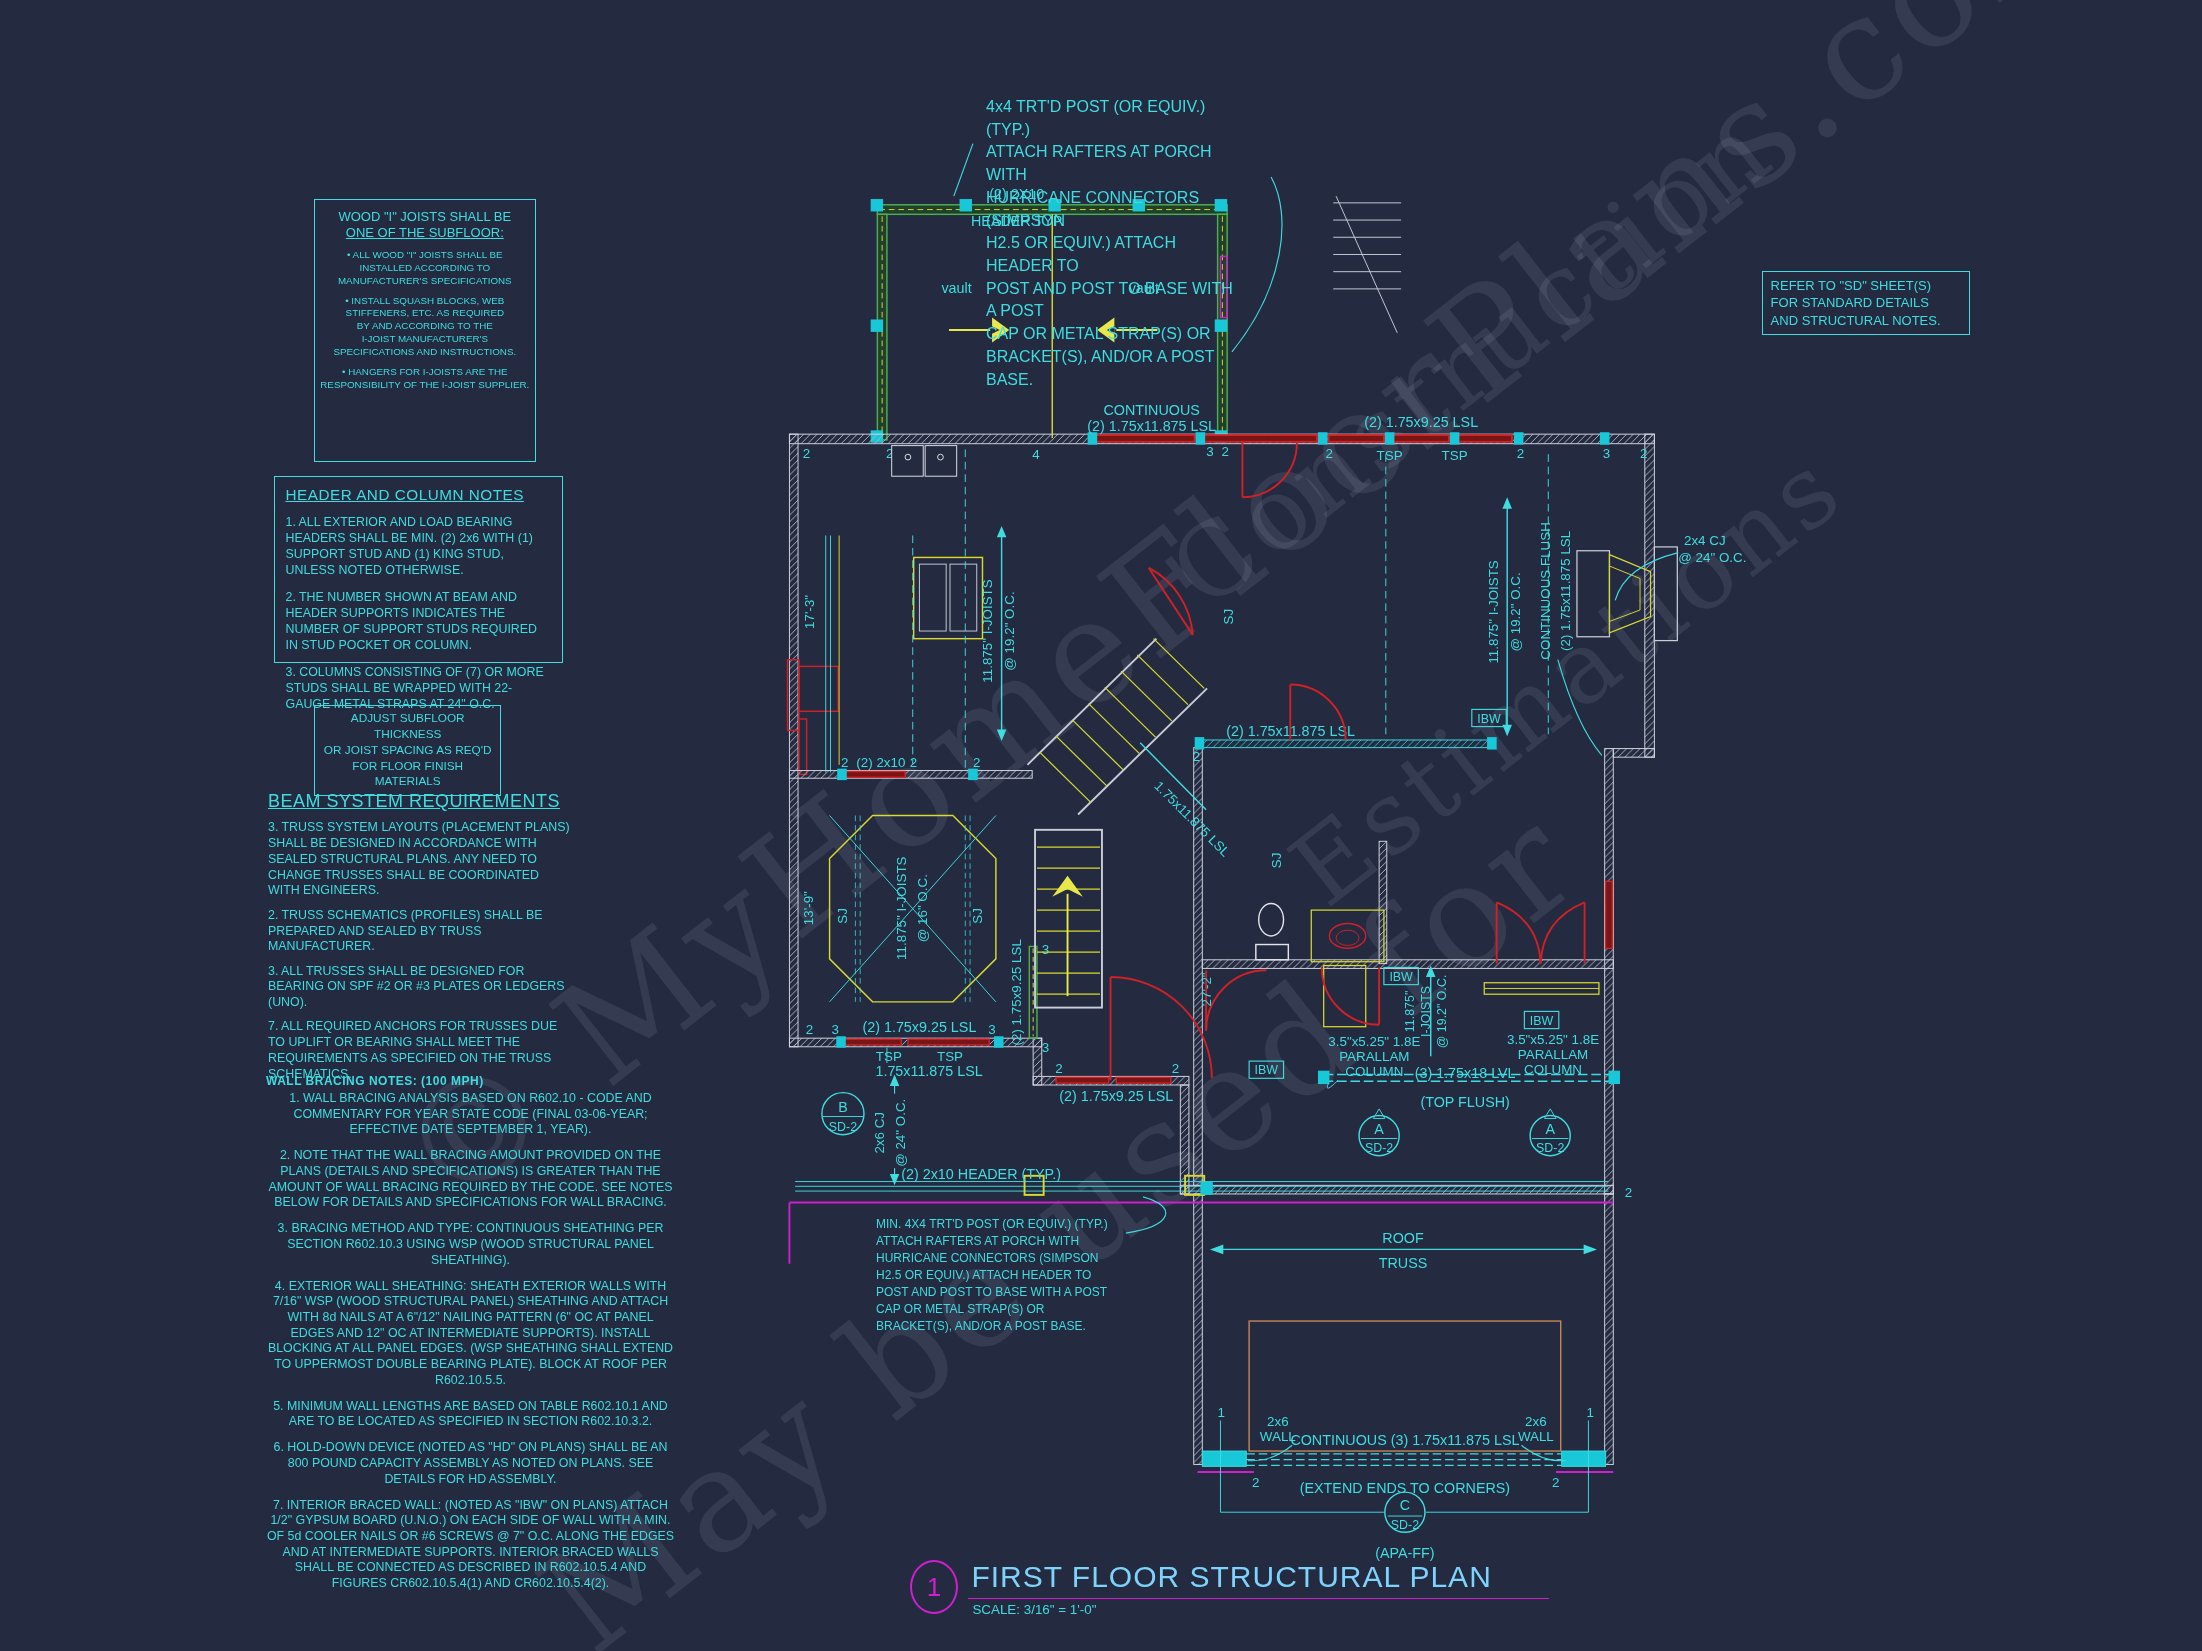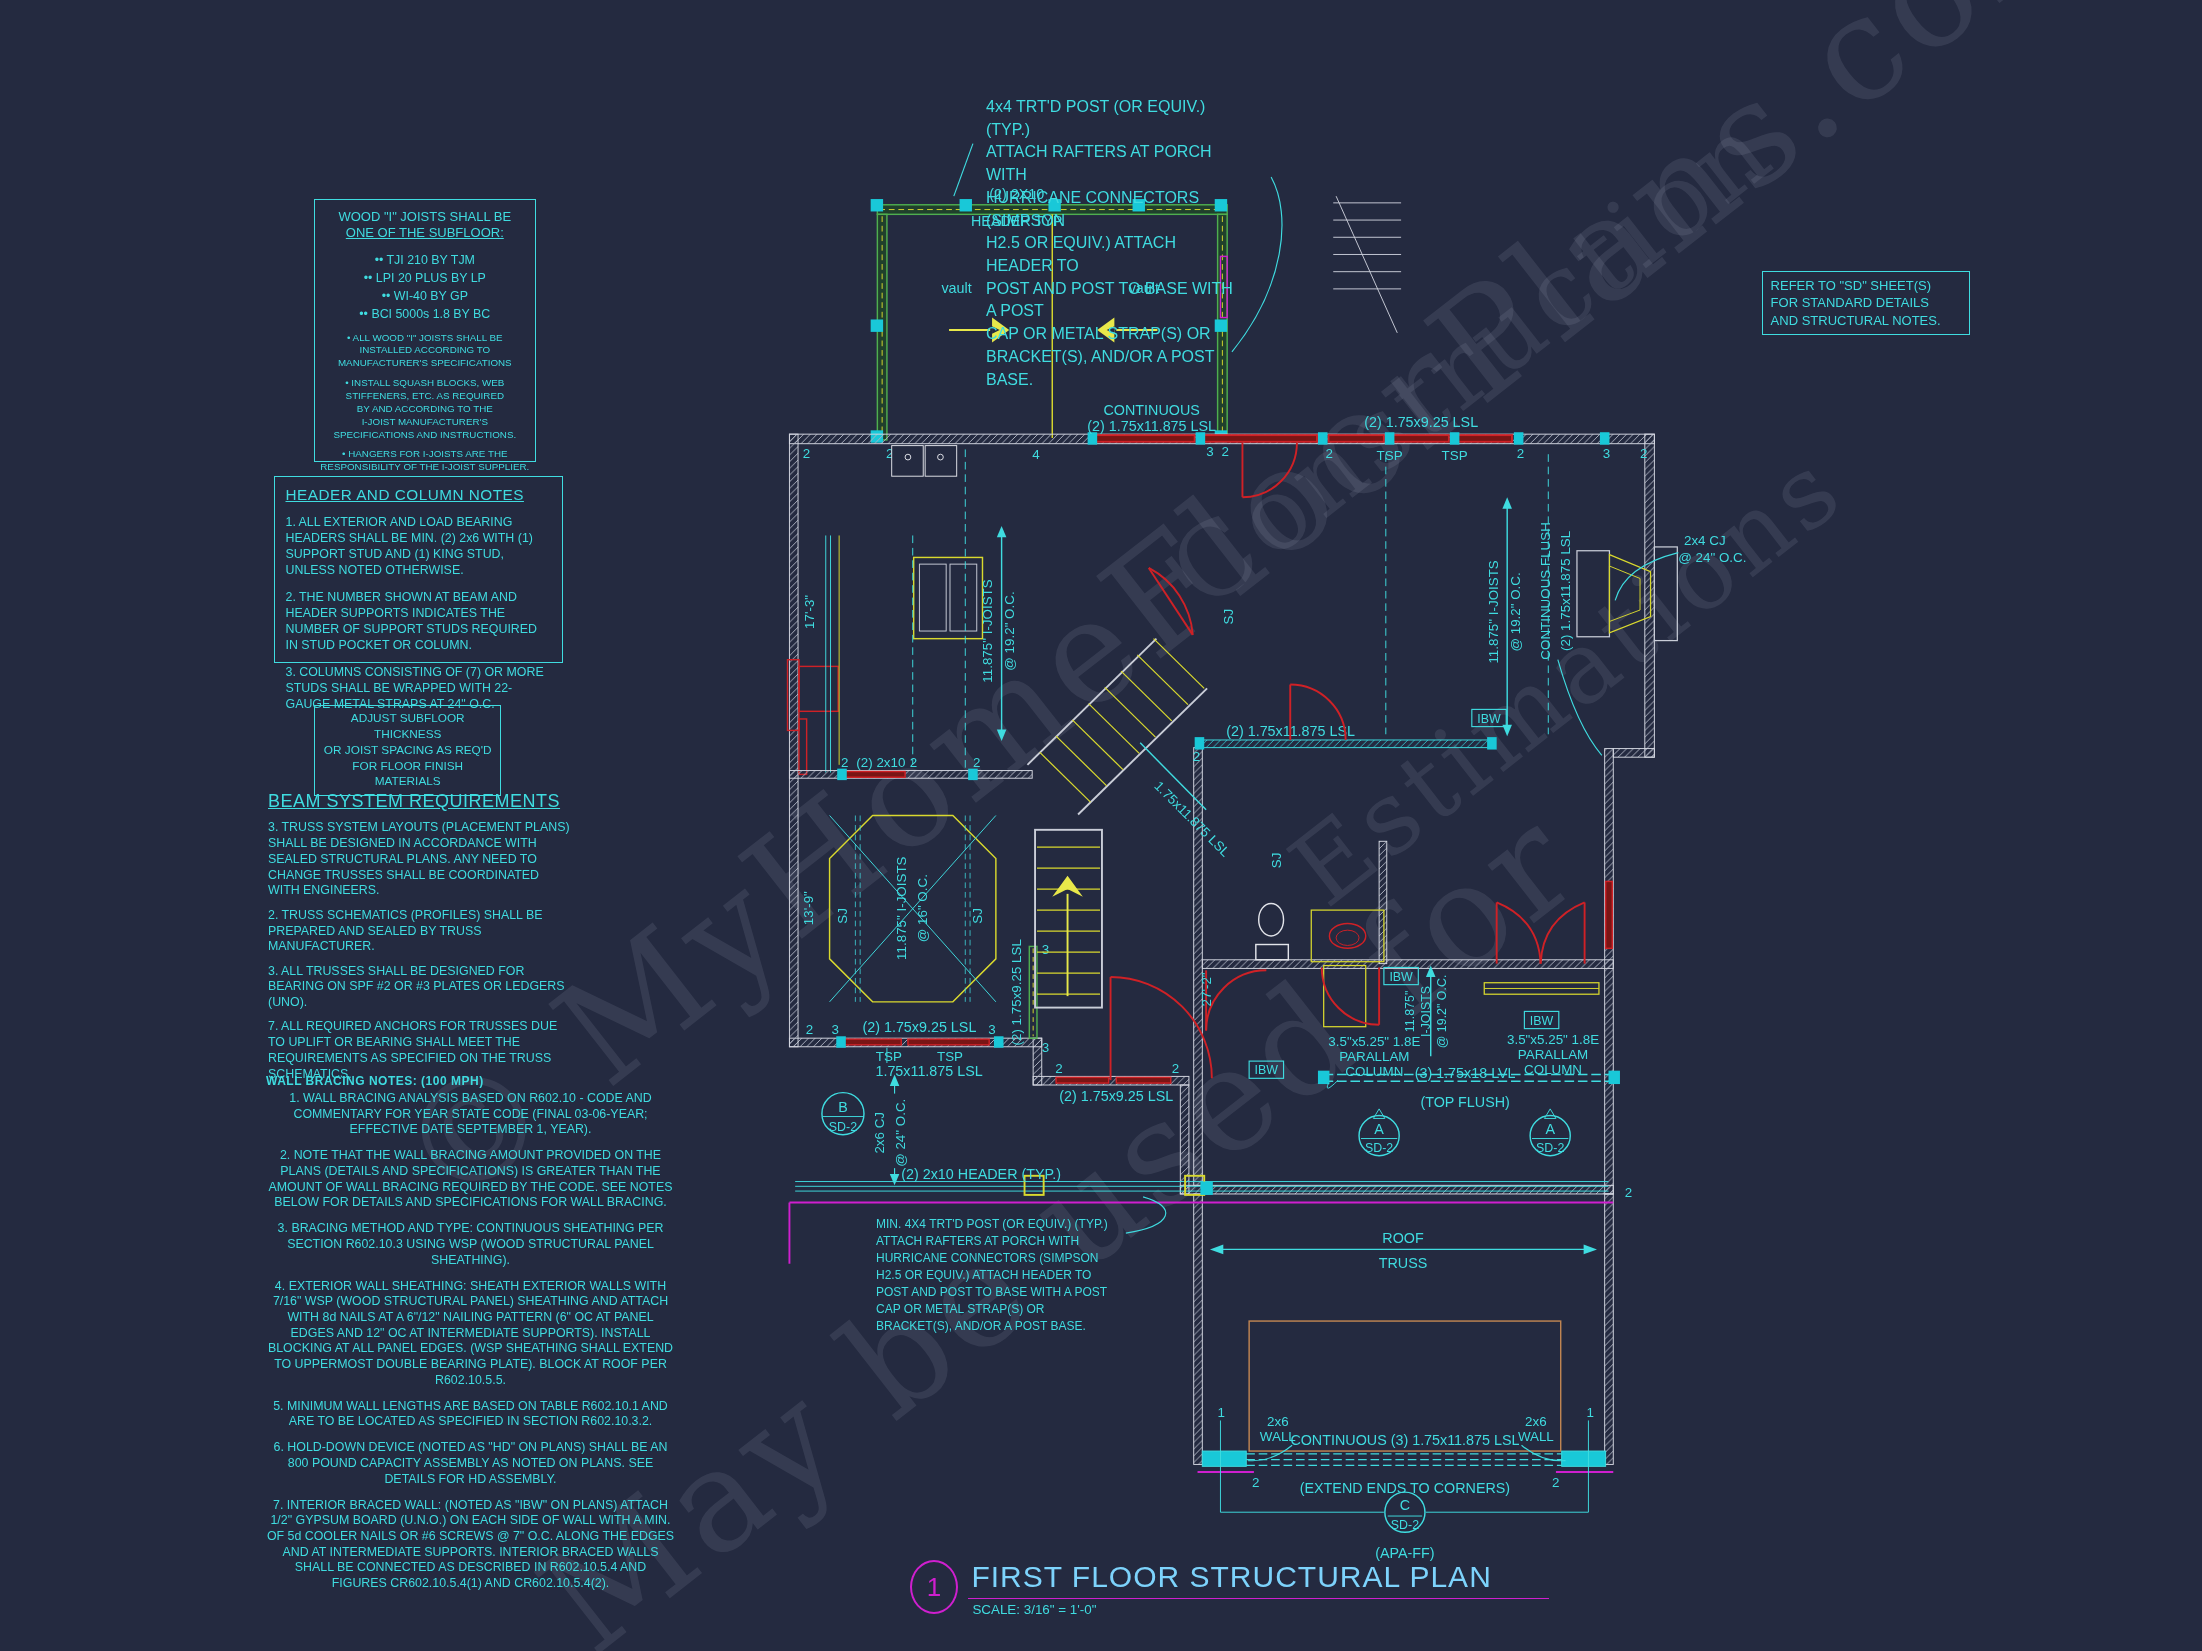--- a/index.html
+++ b/index.html
@@ -456,24 +456,20 @@
       <text class="pt" text-anchor="middle" x="1470" y="1580">C</text>
       <text class="ps" text-anchor="middle" x="1470" y="1600">SD-2</text>
     </g>
     <text class="pt" text-anchor="middle" x="1470" y="1630">(APA-FF)</text>
   </g>
 </svg>
 
 <div class="note cadbox ctr" id="wood-box">
   <div class="t">WOOD "I" JOISTS SHALL BE</div>
   <div class="t u">ONE OF THE SUBFLOOR:</div>
-  <div class="b pre">•• TJI 210 BY TJM
-•• LPI 20 PLUS BY LP
-•• WI-40 BY GP
-•• BCI 5000s 1.8 BY BC</div>
   <div class="s pre">• ALL WOOD "I" JOISTS SHALL BE
 INSTALLED ACCORDING TO
 MANUFACTURER'S SPECIFICATIONS</div>
   <div class="s pre">• INSTALL SQUASH BLOCKS, WEB
 STIFFENERS, ETC. AS REQUIRED
 BY AND ACCORDING TO THE
 I-JOIST MANUFACTURER'S
 SPECIFICATIONS AND INSTRUCTIONS.</div>
   <div class="s pre">• HANGERS FOR I-JOISTS ARE THE
 RESPONSIBILITY OF THE I-JOIST SUPPLIER.</div>

